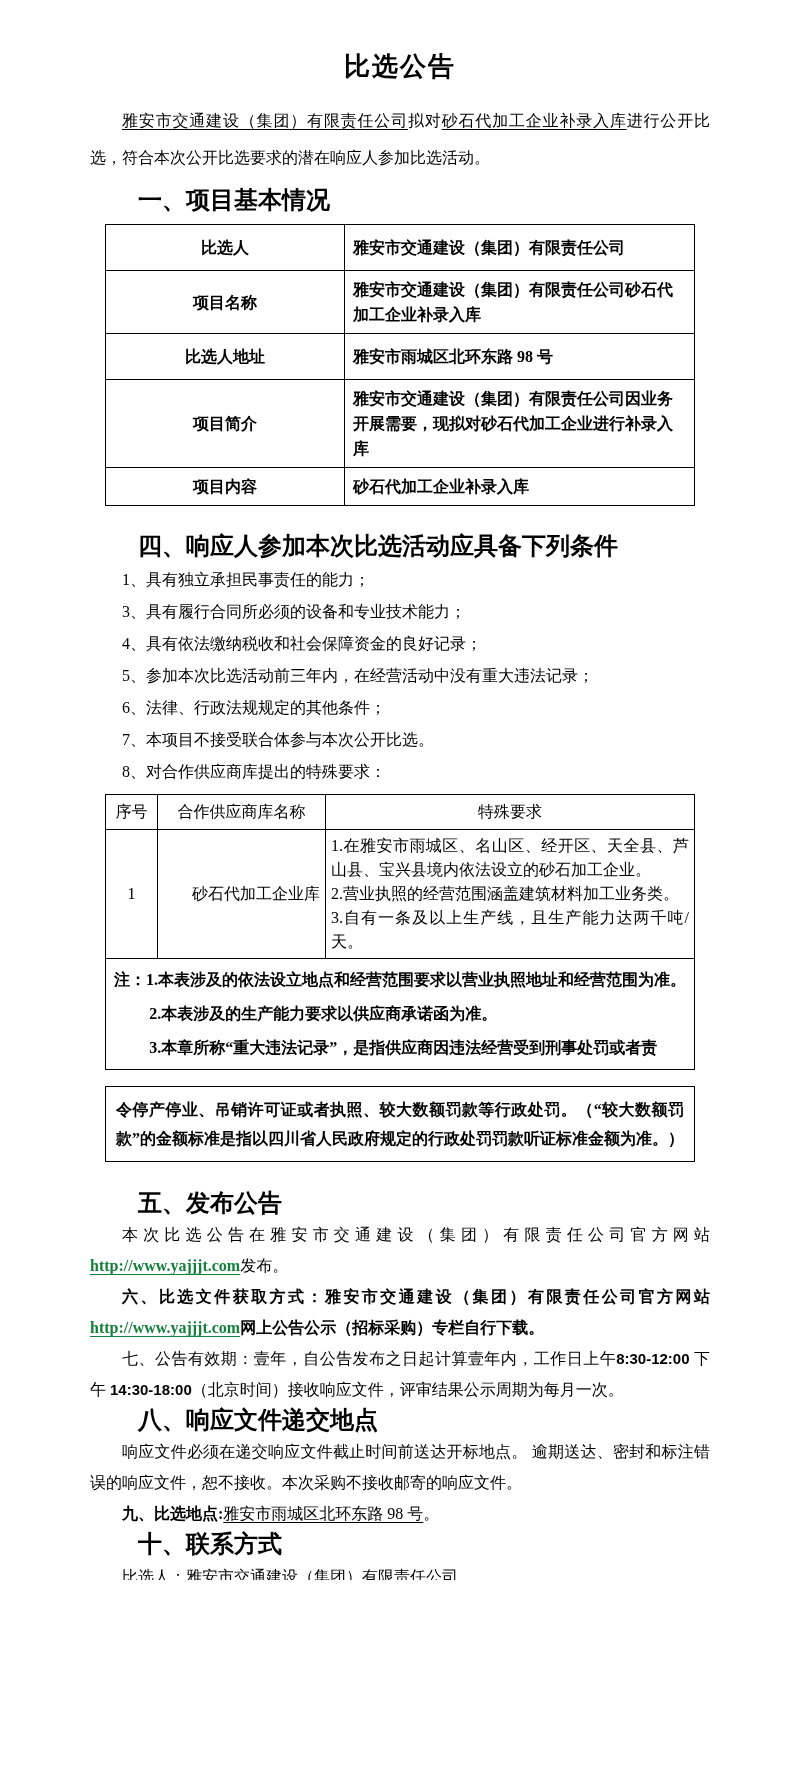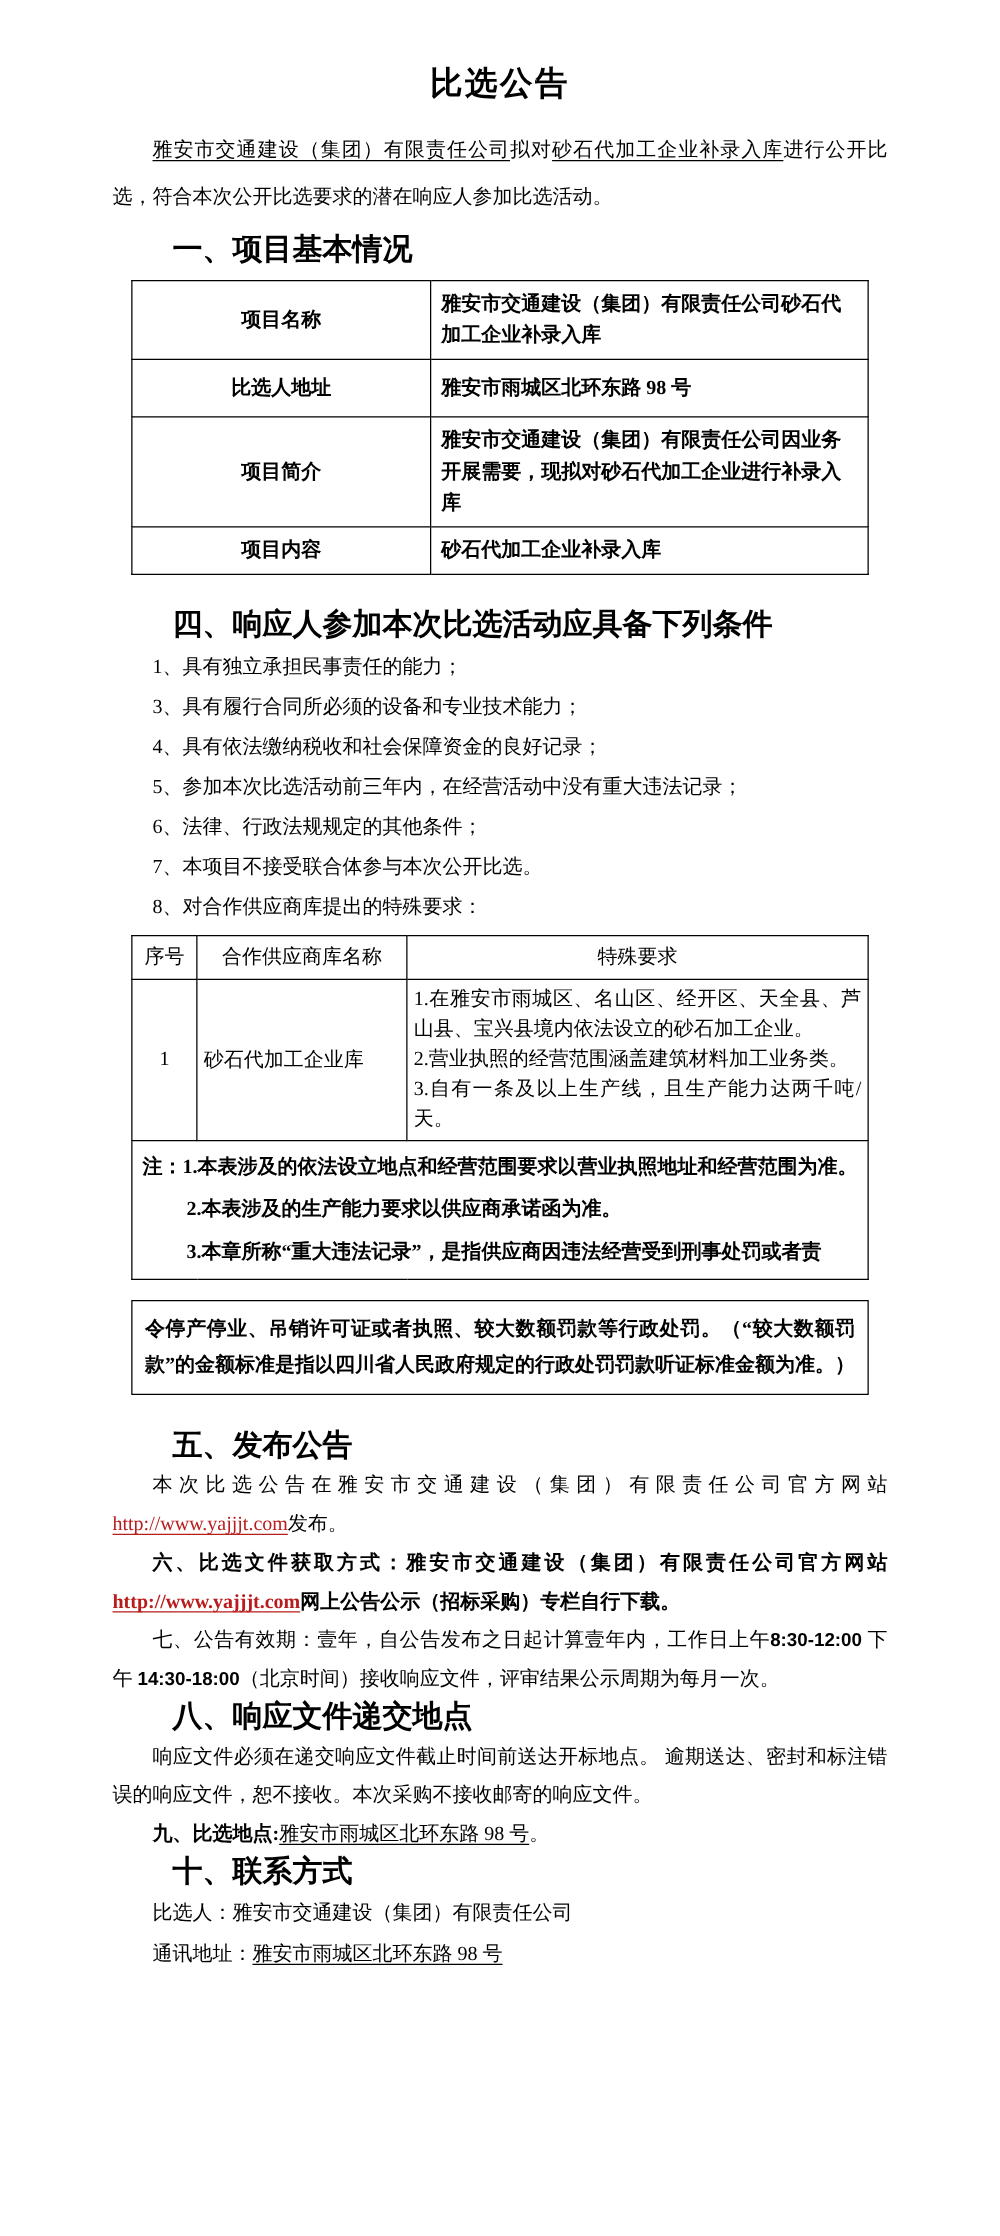--- a/index.html
+++ b/index.html
@@ -20,21 +20,21 @@
     font-size:26px;font-weight:bold;text-align:center;
     margin:0 0 18px 0;letter-spacing:2px;line-height:34px;
   }
   .para{
     margin:0;line-height:37px;text-align:justify;text-indent:2em;
   }
   .h{
     font-weight:bold;margin:0;line-height:36px;text-indent:2em;text-align:left;
   }
   .u{text-decoration:underline;text-underline-offset:3px;}
-  a.u{color:#b91c1c;}
+  a.u{color:#15803d;font-weight:bold;}
   
   table.t1{
     border-collapse:collapse;margin:6px 0 22px 15px;width:590px;
     font-weight:bold;table-layout:fixed;
   }
   table.t1 td{
     border:1px solid #000;line-height:25px;padding:6px 8px;vertical-align:middle;
   }
   table.t1 td.lbl{width:222px;text-align:center;}
   table.t1 td.val{text-align:left;}
@@ -45,21 +45,21 @@
   table.t2{
     border-collapse:collapse;margin:6px 0 0 15px;width:590px;table-layout:fixed;
   }
   table.t2 th, table.t2 td{
     border:1px solid #000;padding:4px 5px;vertical-align:middle;font-weight:normal;
   }
   table.t2 th{text-align:center;line-height:26px;}
   table.t2 col.c-no{width:52px;}
   table.t2 col.c-name{width:168px;}
   table.t2 td.no{text-align:center;}
-  table.t2 td.name{text-align:left;}
+  table.t2 td.name{text-align:right;}
   table.t2 td.req{line-height:24px;text-align:justify;}
   table.t2 td.notecell{font-weight:bold;line-height:34px;padding:4px 8px;text-align:justify;}
   .note-ind{text-indent:2.2em;font-family:Liberation Serif, serif;}
   
   .box2{
     border:1px solid #000;margin:16px 0 0 15px;width:590px;box-sizing:border-box;
     padding:8px 10px;font-weight:bold;line-height:29px;text-align:justify;
   }
   .lower{margin-top:26px;}
   .lower .para,.lower .h{line-height:31px;}
@@ -78,20 +78,24 @@
   <div class="content">
 
     <h1 class="title">比选公告</h1>
 
     <p class="para"><span class="u">雅安市交通建设（集团）有限责任公司</span><span>拟对</span><span class="u">砂石代加工企业补录入库</span><span>进行公开比选，符合本次公开比选要求的潜在响应人参加比选活动。</span></p>
 
     <h2 class="h" style="margin-top:6px;">一、项目基本情况</h2>
 
     <table class="t1">
       <tbody>
+        <tr class="tall">
+          <td class="lbl">比选人</td>
+          <td class="val">雅安市交通建设（集团）有限责任公司</td>
+        </tr>
         <tr>
           <td class="lbl">项目名称</td>
           <td class="val">雅安市交通建设（集团）有限责任公司砂石代加工企业补录入库</td>
         </tr>
         <tr class="tall">
           <td class="lbl">比选人地址</td>
           <td class="val">雅安市雨城区北环东路 98 号</td>
         </tr>
         <tr>
           <td class="lbl">项目简介</td>

